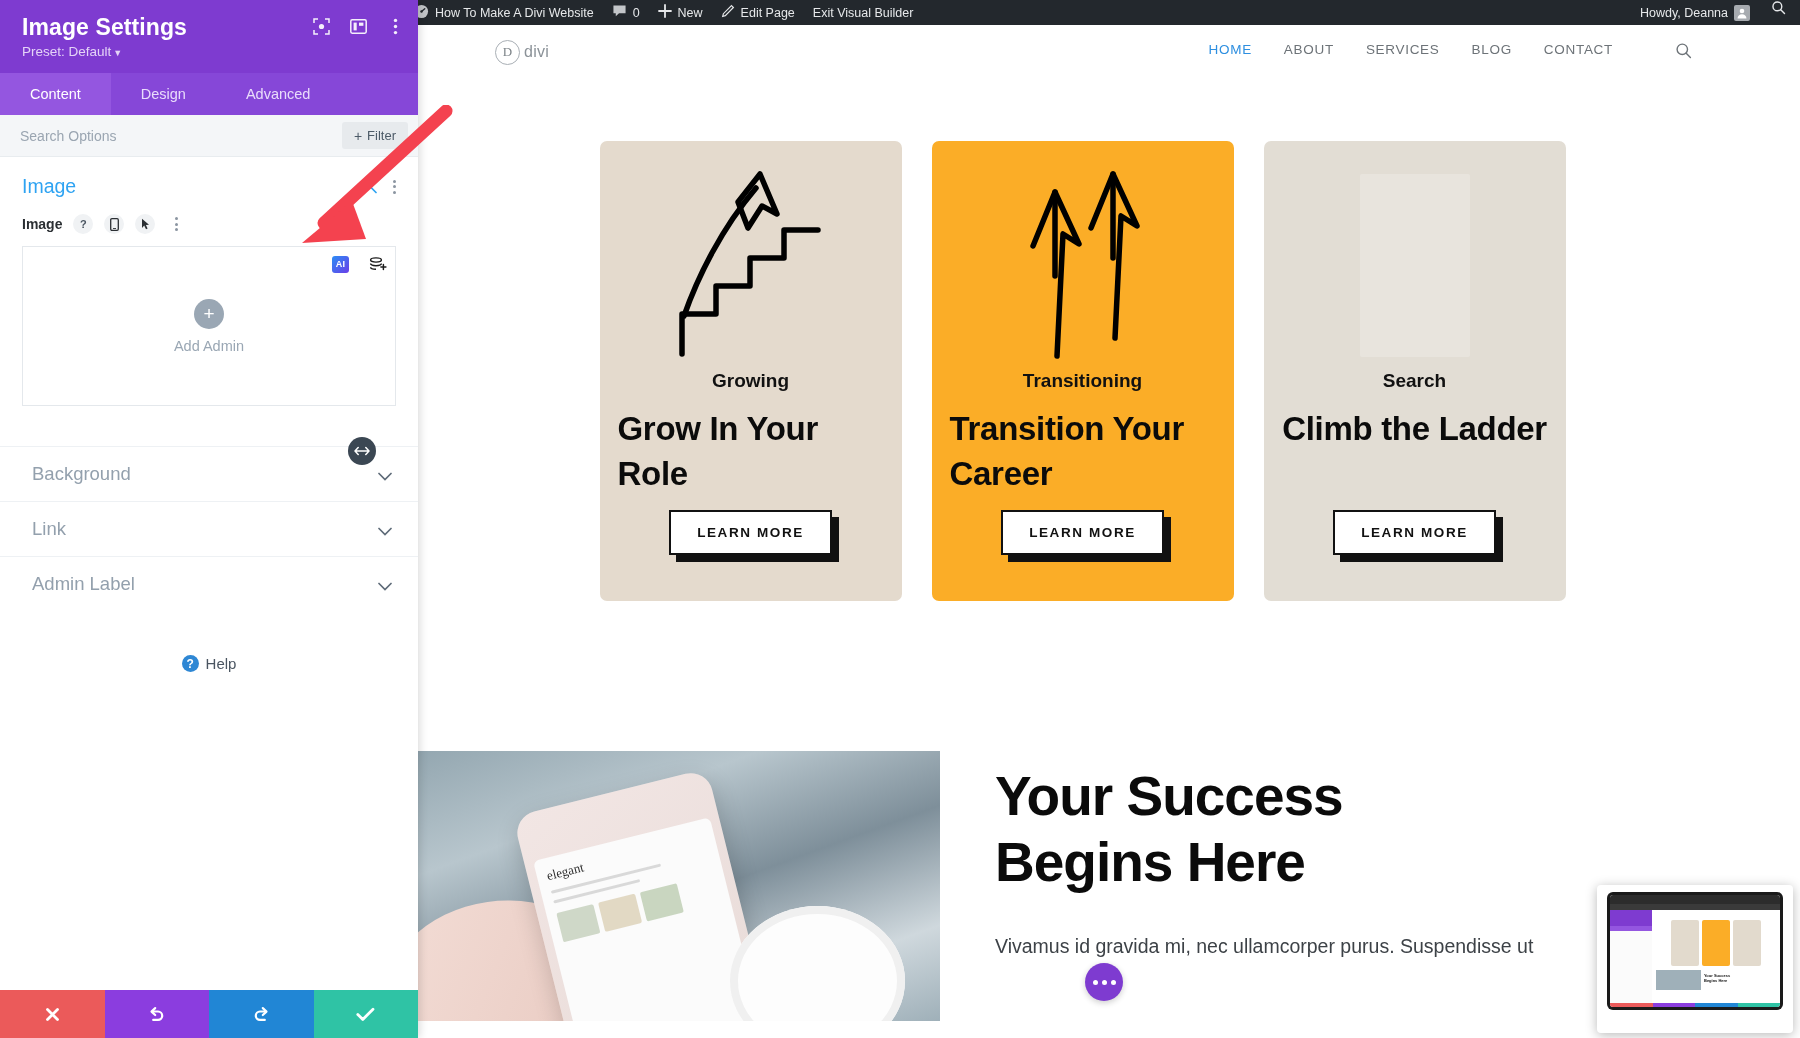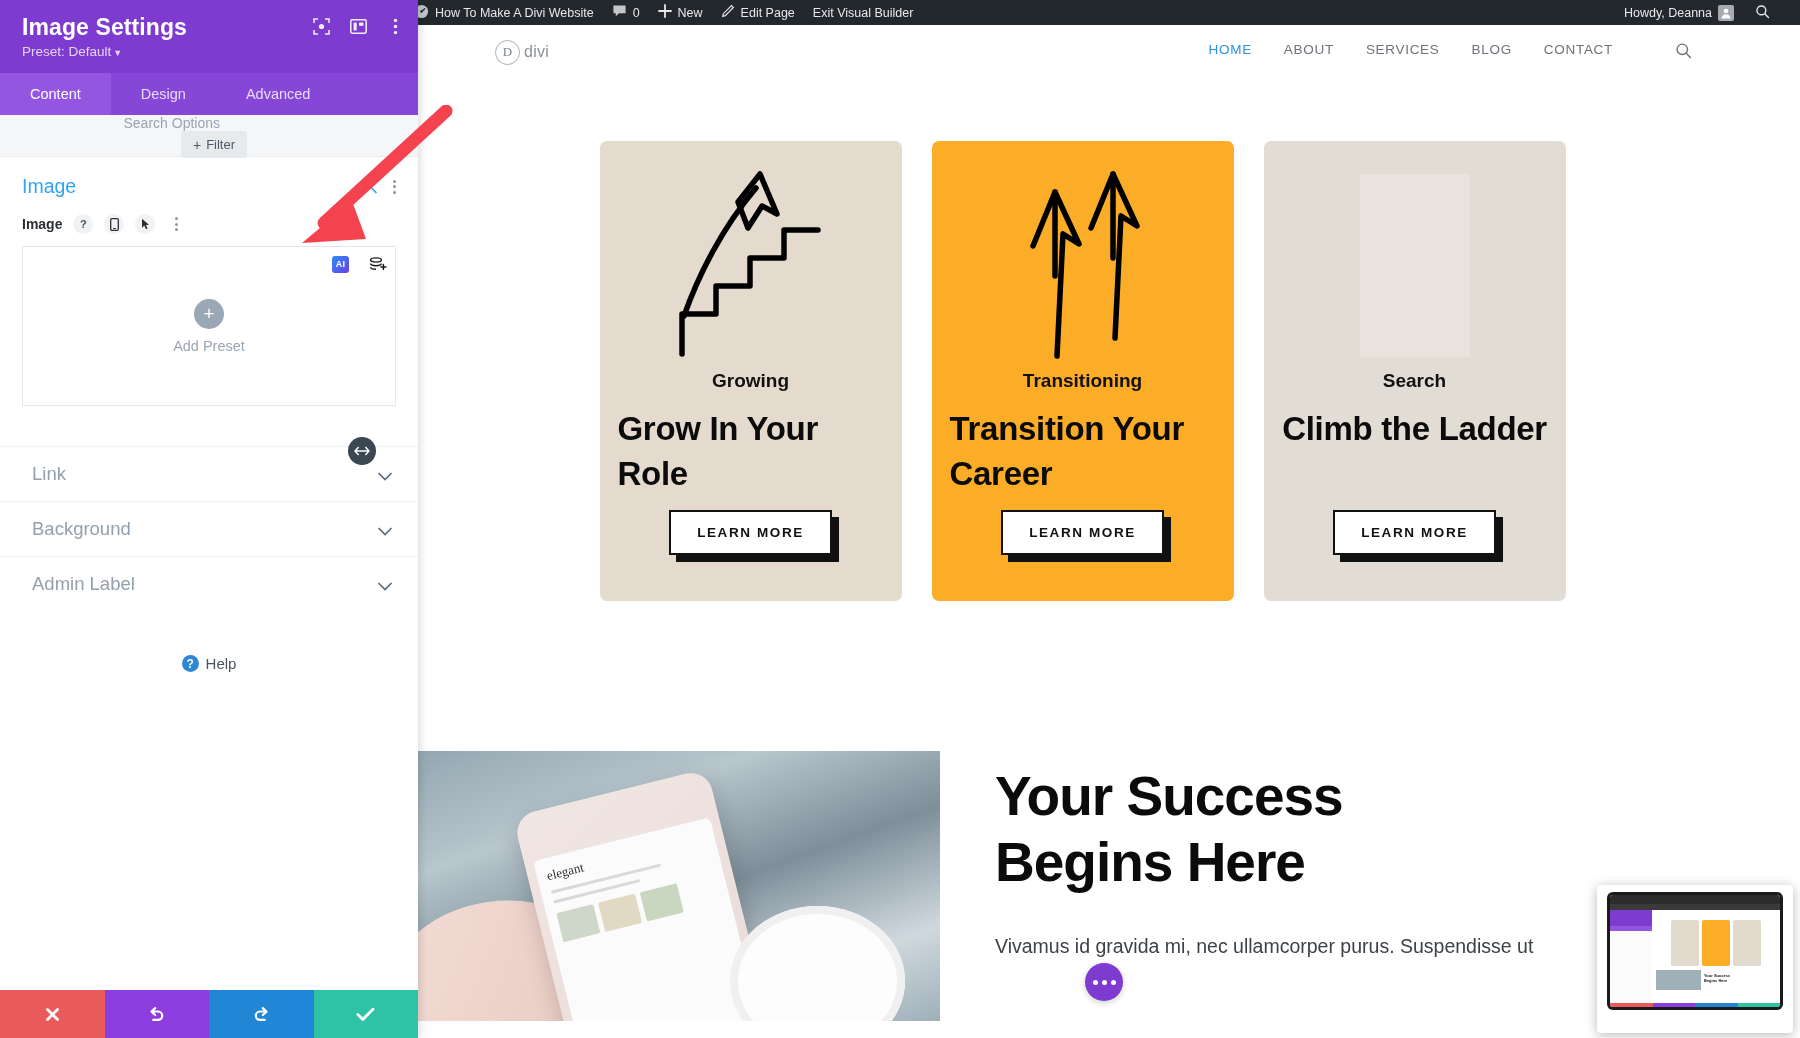--- a/index.html
+++ b/index.html
@@ -30,21 +30,21 @@
 
   .tabs { background: #8647d8; display: flex; height: 42px; }
   .tab {
     flex: 0 0 auto; padding: 0 30px; height: 42px; line-height: 42px;
     color: #e9dcfb; font-size: 14.5px; cursor: pointer; font-weight: 500;
   }
   .tab.active { background: #9456e0; color: #fff; }
 
   .searchbar {
     height: 42px; background: #f4f6f8; border-bottom: 1px solid #e8ecef;
-    display: flex; align-items: center; padding: 0 10px 0 20px; position: relative; flex-direction: column;
+    display: flex; align-items: center; padding: 0 10px 0 20px; position: relative;
   }
   .search-input {
     border: none; background: transparent; outline: none; flex: 1;
     font-size: 14px; color: #7b8794; font-family: inherit;
   }
   .search-input::placeholder { color: #9aa5b1; }
   .filter-btn {
     background: #e7eaed; color: #4c5a67; border: none; border-radius: 3px;
     font-size: 13px; padding: 6px 12px; cursor: pointer; font-family: inherit;
     display: flex; align-items: center; gap: 5px;
@@ -120,21 +120,21 @@
   }
 
   
   .wpbar {
     position: absolute; left: 365px; top: 0; width: 1435px; height: 25px;
     background: #23282d; color: #e6e8ea; display: flex; align-items: center;
     font-size: 12.5px; z-index: 30;
   }
   .wpbar-left { display: flex; align-items: center; gap: 0; padding-left: 6px; }
   .wpi { display: flex; align-items: center; gap: 6px; padding: 0 9px; height: 25px; cursor: pointer; color: #e6e8ea; }
-  .wpbar-right { margin-left: auto; display: flex; align-items: center; padding-right: 16px; gap: 0; }
+  .wpbar-right { margin-left: auto; display: flex; padding-right: 0; gap: 0; }
   .avatar-sq { width: 16px; height: 16px; background: #a7abb0; border-radius: 2px; display:flex;align-items:center;justify-content:center;}
   .search-wp { padding: 0 14px 0 12px; cursor: pointer; }
 
   
   .site {
     position: absolute; left: 365px; top: 25px; width: 1435px; height: 1013px;
     background: #fff; overflow: hidden; z-index: 10;
   }
   .site-header {
     height: 54px; display: flex; align-items: center; padding: 0 108px 0 130px;
@@ -542,36 +542,36 @@
             <span class="layers-ico">
               <svg width="18" height="18" viewBox="0 0 18 18">
                   <ellipse cx="7" cy="5" rx="5.4" ry="2.1" fill="none" stroke="#1b1b1b" stroke-width="1.4"></ellipse>
                   <path d="M1.6 8.6c0 1.2 2.4 2.1 5.4 2.1s5.4-.9 5.4-2.1" fill="none" stroke="#1b1b1b" stroke-width="1.4"></path>
                   <path d="M1.6 12.2c0 1.2 2.4 2.1 5.4 2.1" fill="none" stroke="#1b1b1b" stroke-width="1.4"></path>
                   <path d="M14.4 9.6v5M11.9 12.1h5" stroke="#1b1b1b" stroke-width="1.5" stroke-linecap="round"></path>
                 </svg>
             </span>
           </div>
           <div class="add-circle">+</div>
-          <div class="add-label">Add Preset</div>
+          <div class="add-label">Add Admin</div>
         </div>
       </div>
 
       <div style="height:34px"></div>
 
       <div class="collapsed-sec">
-        <span class="ttl">Link</span>
+        <span class="ttl">Background</span>
         <span class="chev-down">
           <svg width="14" height="9" viewBox="0 0 14 9">
               <path d="M1 1.5L7 7.5L13 1.5" fill="none" stroke="#5e6b78" stroke-width="1.7" stroke-linecap="round"></path>
             </svg>
         </span>
       </div>
       <div class="collapsed-sec">
-        <span class="ttl">Background</span>
+        <span class="ttl">Link</span>
         <span class="chev-down">
           <svg width="14" height="9" viewBox="0 0 14 9">
               <path d="M1 1.5L7 7.5L13 1.5" fill="none" stroke="#5e6b78" stroke-width="1.7" stroke-linecap="round"></path>
             </svg>
         </span>
       </div>
       <div class="collapsed-sec">
         <span class="ttl">Admin Label</span>
         <span class="chev-down">
           <svg width="14" height="9" viewBox="0 0 14 9">

